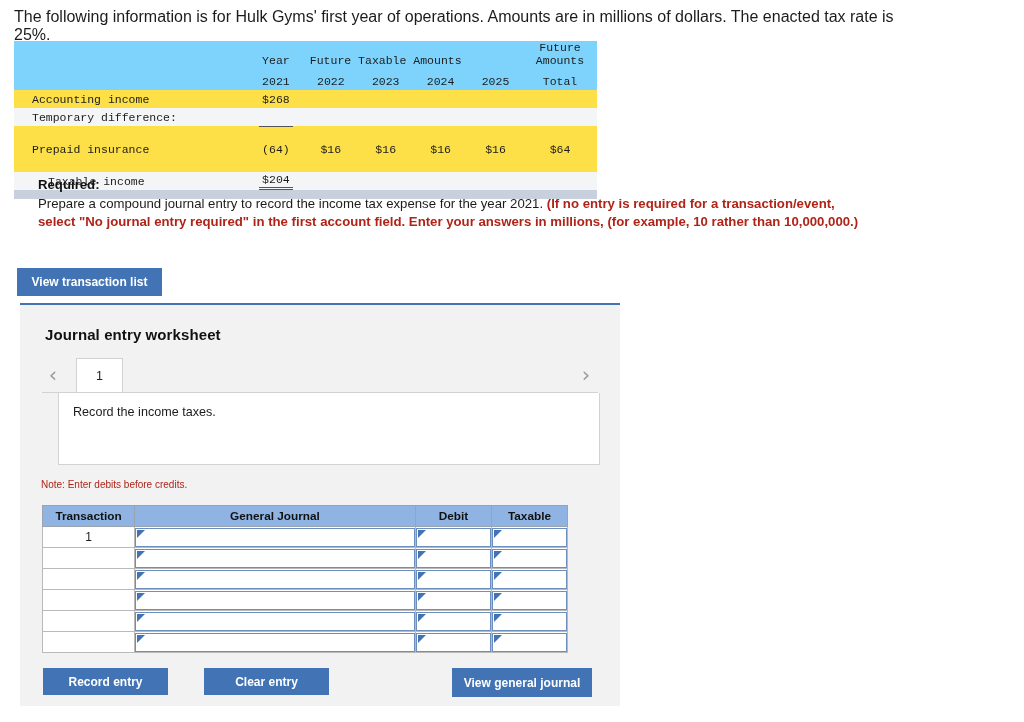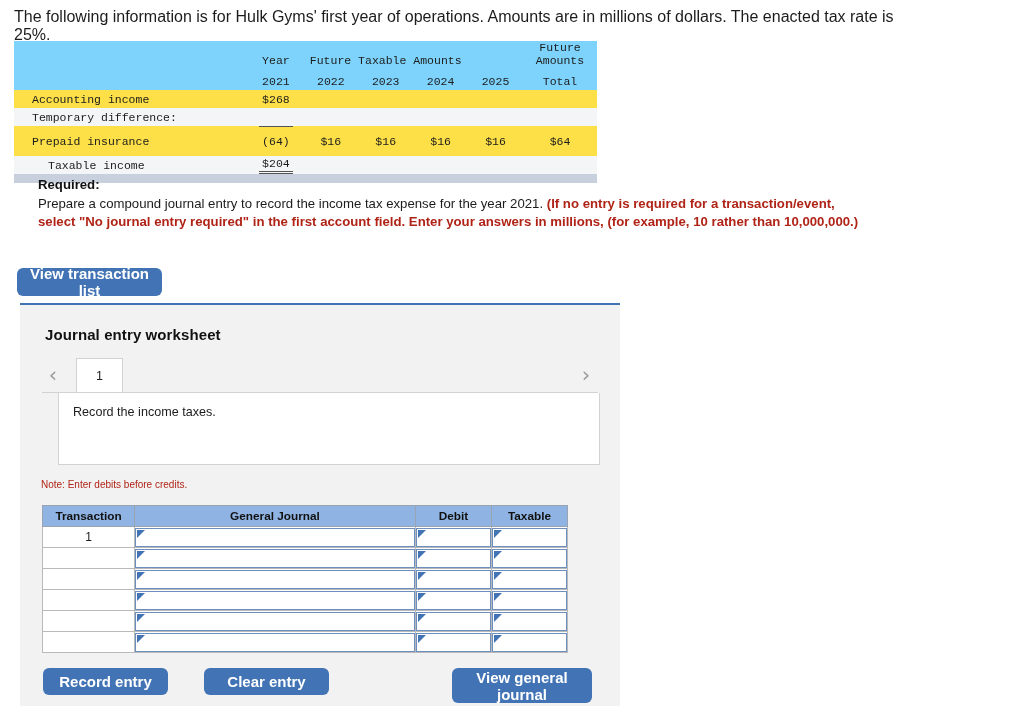--- a/index.html
+++ b/index.html
@@ -59,21 +59,21 @@
     text-align: left;
     padding-left: 18px;
   }
   .fact tbody td.label.indent { padding-left: 34px; }
   .row-white { background: #fde047; }
   .row-shade { background: #f4f5f7; }
   .num-ul    { position: relative; }
   .num-ul span.v {
     display: inline-block;
     border-top: 1px solid #555;
-    padding: 8px 3px;
+    padding: 16px 3px;
   }
   .num-dbl span.v {
     display: inline-block;
     border-bottom: 3px double #555;
     padding: 0 3px 1px 3px;
   }
   .fact-footer {
     height: 9px;
     background: #c9d0dd;
     width: 583px;
@@ -93,23 +93,23 @@
   .required .warn { color: #b02418; font-weight: bold; }
 
   
   .btn {
     display: inline-flex;
     align-items: center;
     justify-content: center;
     background: #4274b5;
     color: #ffffff;
     font-weight: bold;
-    font-size: 15px;
+    font-size: 12px;
     border: none;
-    border-radius: 6px;
+    border-radius: 0;
     cursor: pointer;
     font-family: "Liberation Sans", sans-serif;
   }
   #btn-view-transaction-list {
     position: absolute;
     left: 17px; top: 268px;
     width: 145px; height: 28px;
   }
 
   
@@ -258,21 +258,21 @@
     width: 125px; height: 27px;
   }
   #btn-clear-entry {
     position: absolute;
     left: 184px; top: 363px;
     width: 125px; height: 27px;
   }
   #btn-view-general-journal {
     position: absolute;
     left: 432px; top: 363px;
-    width: 140px; height: 35px;
+    width: 140px; height: 29px;
   }
 </style>
 </head>
 <body>
 
 <div class="intro">The following information is for Hulk Gyms' first year of operations. Amounts are in millions of dollars. The enacted tax rate is 25%.</div>
 
 <div class="fact-table-wrap">
   <table class="fact">
     <thead>

